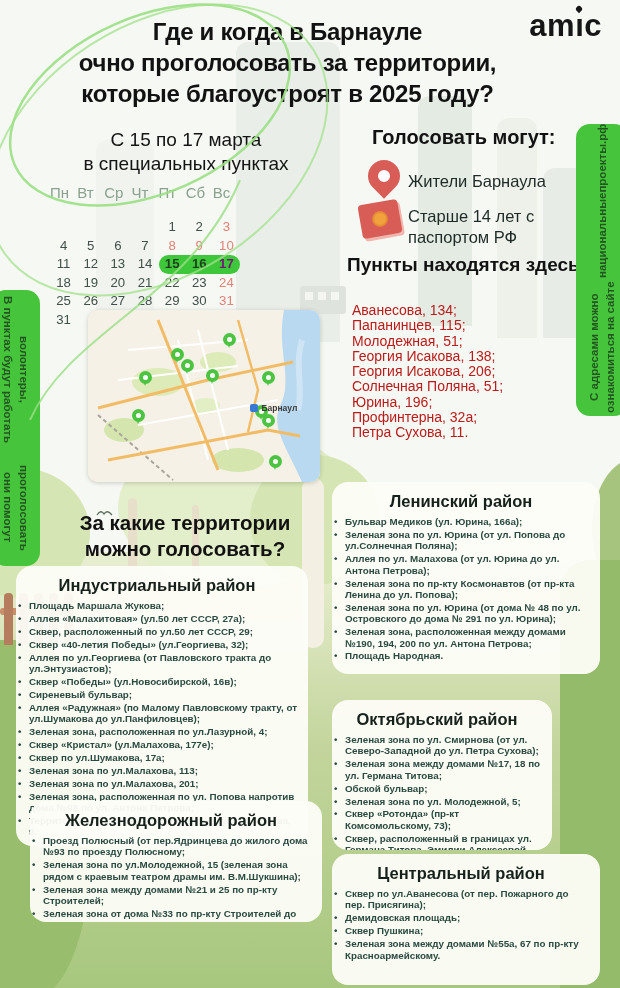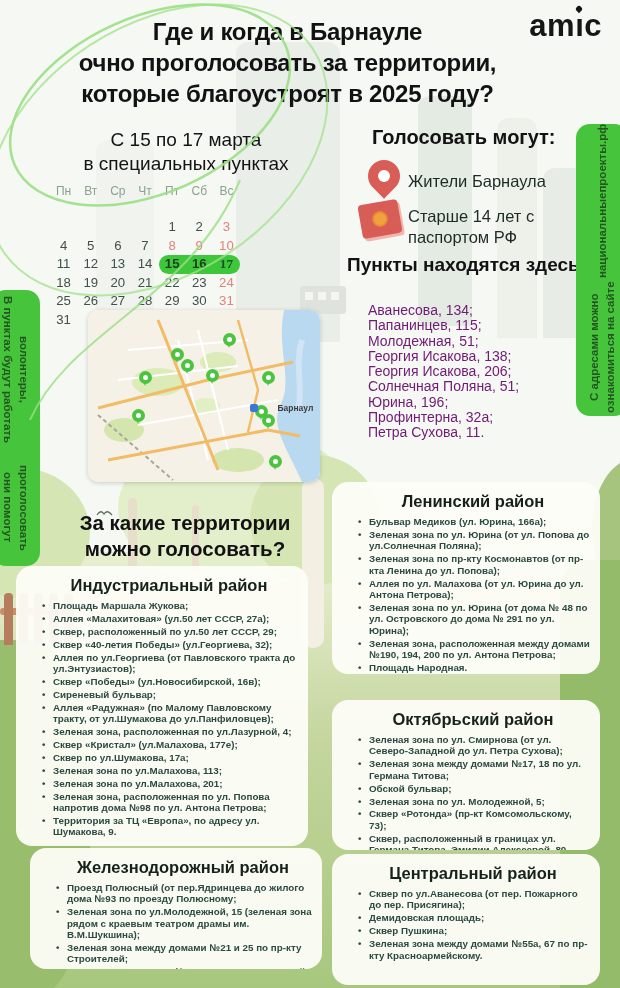--- a/index.html
+++ b/index.html
@@ -40,78 +40,78 @@
          font-size:24px;line-height:31px;font-weight:bold;color:#121212;letter-spacing:-0.3px;}
   .logo{position:absolute;right:18px;top:8px;font-size:31px;font-weight:bold;color:#161616;letter-spacing:0.5px;}
   .logo-i{position:relative;display:inline-block;}
   .logo-dot{position:absolute;left:1px;top:-2px;width:6px;height:6px;background:#161616;
             border-radius:50% 50% 0 50%;transform:rotate(45deg);}
 
   
   .dates-heading{position:absolute;left:40px;top:128px;width:292px;text-align:center;
                  font-size:19px;line-height:24px;font-weight:normal;color:#141414;}
   .cal-head{position:absolute;left:50px;top:184px;width:190px;display:grid;
-            grid-template-columns:repeat(7,1fr);font-size:12px;color:#8aa28e;text-align:center;}
+            grid-template-columns:repeat(7,1fr);font-size:15px;color:#8aa28e;}
   .cal-grid{position:absolute;left:50px;top:218px;width:190px;display:grid;
             grid-template-columns:repeat(7,1fr);grid-auto-rows:18.6px;
             font-size:13.2px;line-height:18.6px;color:#41504a;text-align:center;}
   .cal-cell.wk{color:#e0837a;}
   .cal-cell.sel-start,.cal-cell.sel-mid,.cal-cell.sel-end{background:#3ec73a;font-weight:bold;color:#1f3e1d;text-align:center;}
   .cal-cell.sel-start{border-radius:10px 0 0 10px;}
-  .cal-cell.sel-end{border-radius:0 10px 10px 0;color:#14532d;font-family:Liberation Serif, serif;}
+  .cal-cell.sel-end{border-radius:0 10px 10px 0;color:#701a75;}
 
   
   .map{position:absolute;left:88px;top:310px;width:232px;height:172px;border-radius:10px;
        overflow:hidden;background:#f6f1e7;box-shadow:0 1px 4px rgba(60,70,50,.25);}
   .map svg{position:absolute;inset:0;}
   .map-pins{position:absolute;inset:0;}
   .map-pin{position:absolute;width:13px;height:13px;margin:-15px 0 0 -7px;background:#fff;
            border:4px solid #4cc442;border-radius:50%;}
   .map-pin::after{content:"";position:absolute;left:0px;top:6px;border:2.5px solid transparent;
                   border-top:5px solid #4cc442;}
-  .map-city{position:absolute;left:70%;top:54%;display:flex;align-items:center;gap:19px;
+  .map-city{position:absolute;left:70%;top:54%;display:flex;align-items:center;gap:3px;
             font-size:8.5px;font-weight:bold;color:#3b3b3b;}
   .map-sign{width:8px;height:8px;background:#3a78d4;border-radius:2px;display:inline-block;}
 
   
   .vote-heading{position:absolute;left:372px;top:126px;font-size:20px;font-weight:bold;color:#121212;}
   .pin-icon{position:absolute;left:368px;top:160px;width:32px;height:32px;background:#d95d57;
             border-radius:50% 50% 50% 0;transform:rotate(-45deg);}
   .pin-icon::after{content:"";position:absolute;left:10px;top:10px;width:12px;height:12px;
                    background:#fff;border-radius:50%;}
   .resident-label{position:absolute;left:408px;top:172px;font-size:16.5px;color:#1d2a26;}
   .passport-icon{position:absolute;left:360px;top:202px;width:40px;height:34px;background:#d95d57;
                  border-radius:4px;transform:rotate(-10deg);box-shadow:2px 3px 0 #f0b5ac;}
   .passport-icon::after{content:"";position:absolute;left:12px;top:9px;width:16px;height:16px;
                         border-radius:50%;background:radial-gradient(circle,#f2a23c 45%,#e07f33 70%,transparent 71%);}
   .age-label{position:absolute;left:408px;top:206px;width:150px;font-size:16.5px;line-height:21px;color:#1d2a26;}
   .points-heading{position:absolute;left:347px;top:254px;font-size:19px;font-weight:bold;color:#121212;}
-  .addresses{position:absolute;left:368px;top:303px;width:220px;font-size:14px;line-height:15.3px;color:#701a75;}
+  .addresses{position:absolute;left:352px;top:303px;width:220px;font-size:14px;line-height:15.3px;color:#b91c1c;}
 
   
   .banner{position:absolute;background:#46c43c;border-radius:14px;color:#235720;
           font-size:11.5px;font-weight:bold;display:flex;align-items:center;justify-content:center;z-index:3;}
   .banner-left{left:-8px;top:290px;width:48px;height:276px;writing-mode:vertical-lr;}
   .banner-right{right:-8px;top:124px;width:52px;height:292px;writing-mode:vertical-rl;transform:rotate(180deg);}
   .banner .bline{text-align:center;line-height:16px;}
 
   
   .terr-heading{position:absolute;left:60px;top:510px;width:250px;text-align:center;
                 font-size:20.5px;line-height:26px;font-weight:bold;color:#121212;z-index:3;}
   .card{position:absolute;background:rgba(253,253,248,0.95);border-radius:16px;
-        padding:8px 10px 6px 24px;overflow:hidden;z-index:3;}
+        padding:8px 10px 6px 0;overflow:hidden;z-index:3;}
   .card h3{margin:2px 0 5px 0;text-align:center;font-size:16.5px;color:#16211b;}
   .card ul{margin:0;padding:0;list-style:none;}
   .card li{position:relative;padding-left:13px;margin-bottom:1.5px;
            font-size:9.8px;line-height:11.4px;font-weight:bold;color:#2b4a42;}
   .card li::before{content:"•";position:absolute;left:2px;top:0;}
   .card-ind{left:16px;top:566px;width:292px;height:280px;}
-  .card-zhd{left:30px;top:848px;width:292px;height:121px;}
+  .card-zhd{left:30px;top:801px;width:292px;height:121px;}
   .card-len{left:332px;top:482px;width:268px;height:192px;}
-  .card-okt{left:332px;top:700px;width:268px;height:150px;}
+  .card-okt{left:332px;top:700px;width:220px;height:150px;}
   .card-cen{left:332px;top:854px;width:268px;height:131px;}
 
   
   .doodles{position:absolute;left:0;top:0;z-index:6;pointer-events:none;}
 </style>
 </head>
 <body>
 
 <div class="page">
 
@@ -318,22 +318,22 @@
         <li>Зеленая зона между домами №21 и 25 по пр-кту Строителей;</li>
         <li>Зеленая зона от дома №33 по пр-кту Строителей до пер.Ядринцева</li>
       </ul>
   </div>
   <div class="card card-len">
     <h3>Ленинский район</h3>
     <ul>
 
     <li>Бульвар Медиков (ул. Юрина, 166а);</li>
         <li>Зеленая зона по ул. Юрина (от ул. Попова до ул.Солнечная Поляна);</li>
+        <li>Аллея по ул. Малахова (от ул. Юрина до ул. Антона Петрова);</li>
         <li>Зеленая зона по пр-кту Космонавтов (от пр-кта Ленина до ул. Попова);</li>
-        <li>Аллея по ул. Малахова (от ул. Юрина до ул. Антона Петрова);</li>
         <li>Зеленая зона по ул. Юрина (от дома № 48 по ул. Островского до дома № 291 по ул. Юрина);</li>
         <li>Зеленая зона, расположенная между домами №190, 194, 200 по ул. Антона Петрова;</li>
         <li>Площадь Народная.</li>
       </ul>
   </div>
   <div class="card card-okt">
     <h3>Октябрьский район</h3>
     <ul>
 
     <li>Зеленая зона по ул. Смирнова (от ул. Северо-Западной до ул. Петра Сухова);</li>

